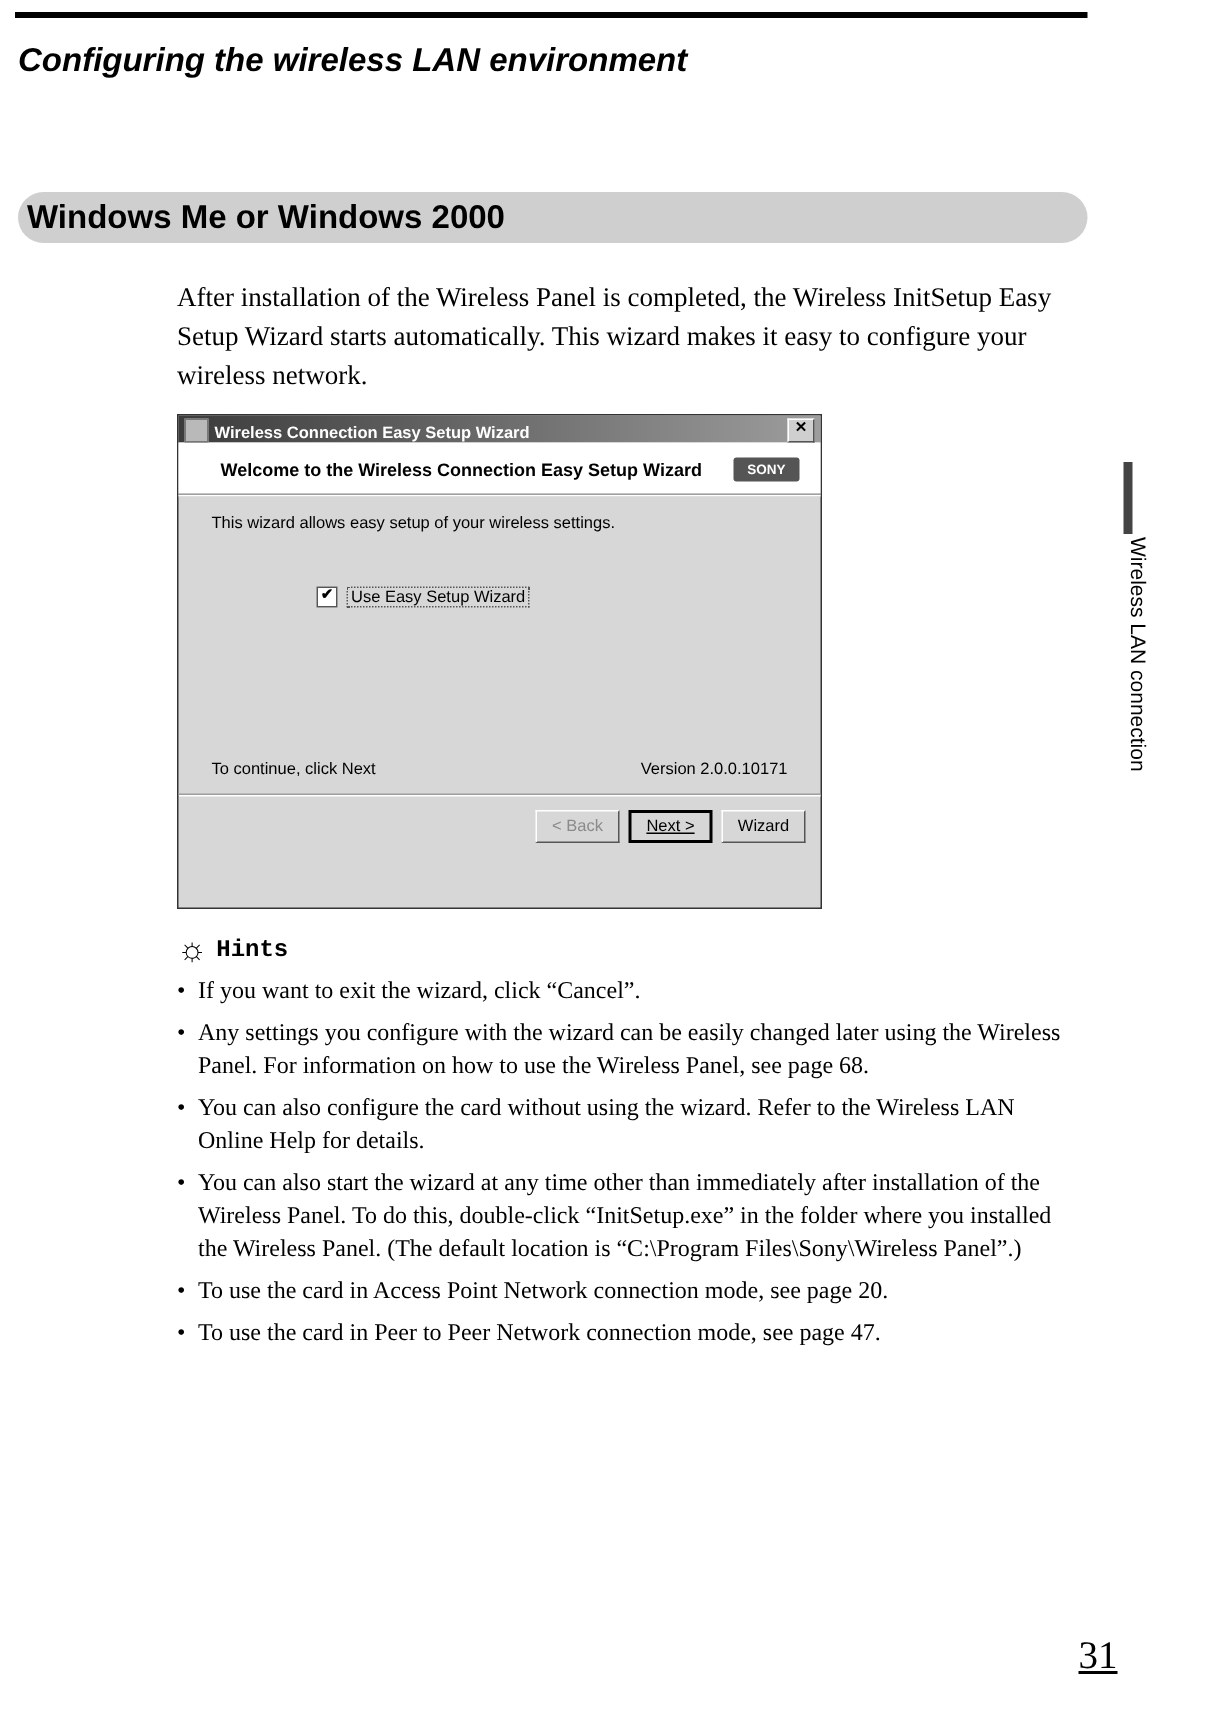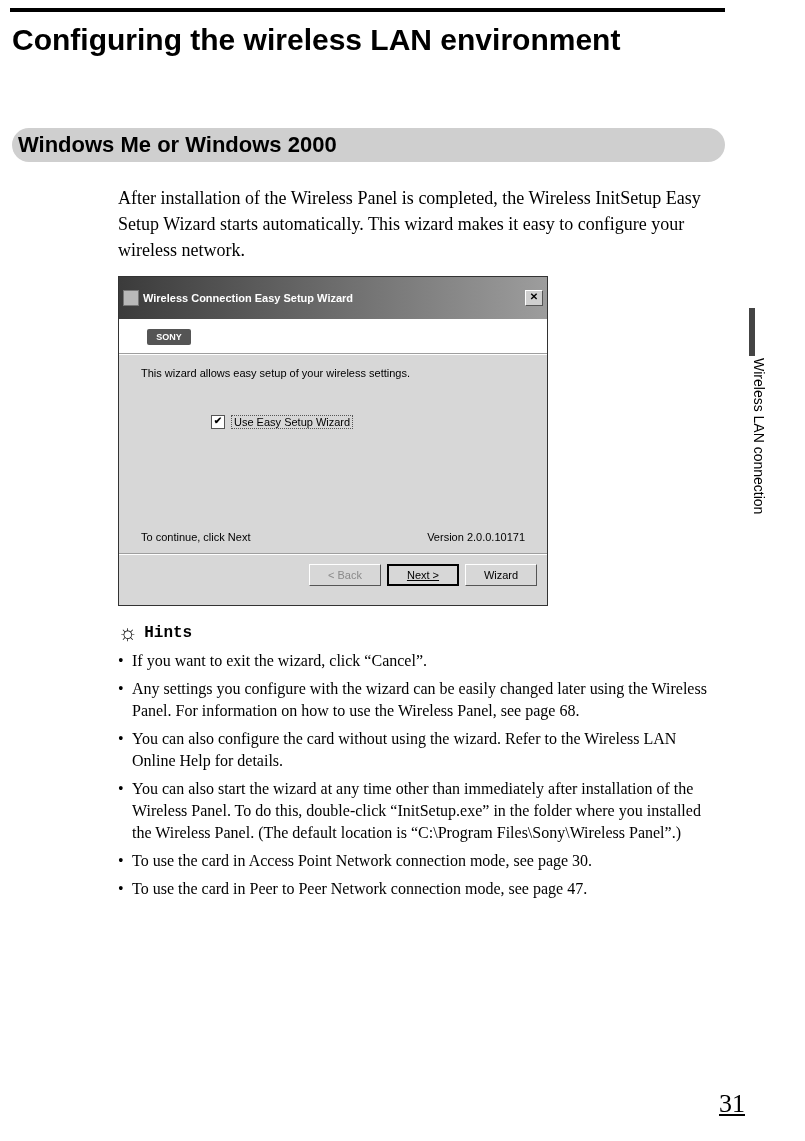--- a/index.html
+++ b/index.html
@@ -19,23 +19,24 @@
     width: 715px;
     height: 4px;
     background: #000;
   }
   .page-title {
     position: absolute;
     top: 20px;
     left: 12px;
     font-family: Arial, Helvetica, sans-serif;
     font-weight: bold;
-    font-size: 30px;
+    font-size: 22px;
     line-height: 40px;
     width: 700px;
+    font-style: italic;
   }
   .section-bar {
     position: absolute;
     top: 128px;
     left: 12px;
     width: 713px;
     background: #cfcfcf;
     font-family: Arial, Helvetica, sans-serif;
     font-weight: bold;
     font-size: 22px;
@@ -61,23 +62,23 @@
     background: #d7d7d7;
     border: 1px solid #333;
     box-sizing: border-box;
     font-family: "MS Sans Serif", Tahoma, Arial, sans-serif;
     font-size: 11px;
   }
   .wiz-title {
     background: linear-gradient(to right, #3b3b3b, #9d9d9d);
     color: #fff;
     font-weight: bold;
-    padding: 12px 4px;
-    display: flex;
-    align-items: center;
+    padding: 0 4px;
+    display: flex;
+    align-items: flex-end;
     height: 18px;
   }
   .wiz-title .icon {
     width: 14px; height: 14px; background: #b9b9b9; margin-right: 4px;
     display: inline-block; border: 1px solid #777;
   }
   .wiz-title .close {
     margin-left: auto;
     width: 16px; height: 14px;
     background: #cfcfcf;
@@ -153,21 +154,21 @@
   }
   .wiz-buttonbar {
     border-top: 1px solid #9e9e9e;
     box-shadow: inset 0 1px 0 #fff;
     padding: 10px;
     display: flex;
     justify-content: flex-end;
     gap: 6px;
   }
   .wiz-btn {
-    width: 72px;
+    width: 56px;
     height: 22px;
     font-size: 11px;
     background: #d7d7d7;
     border-top: 1px solid #fff;
     border-left: 1px solid #fff;
     border-right: 1px solid #555;
     border-bottom: 1px solid #555;
     text-align: center;
     line-height: 20px;
     box-sizing: border-box;
@@ -253,20 +254,21 @@
 
 <div class="intro-para">After installation of the Wireless Panel is completed, the Wireless InitSetup Easy Setup Wizard starts automatically. This wizard makes it easy to configure your wireless network.</div>
 
 <div class="wizard">
   <div class="wiz-title">
     <span class="icon"></span>
     <span>Wireless Connection Easy Setup Wizard</span>
     <span class="close">✕</span>
   </div>
   <div class="wiz-top">
+    <div class="welcome">Welcome to the Wireless Connection Easy Setup Wizard</div>
     <div class="sony-tag">SONY</div>
   </div>
   <div class="wiz-sep"></div>
   <div class="wiz-body">
     <div class="desc">This wizard allows easy setup of your wireless settings.</div>
     <div class="wiz-checkbox-row">
       <div class="wiz-checkbox">✔</div>
       <span class="wiz-checkbox-label">Use Easy Setup Wizard</span>
     </div>
     <div class="wiz-bottomrow">
@@ -298,21 +300,21 @@
     <li>
         <span class="dot">•</span>
         <span>You can also configure the card without using the wizard. Refer to the Wireless LAN Online Help for details.</span>
       </li>
     <li>
         <span class="dot">•</span>
         <span>You can also start the wizard at any time other than immediately after installation of the Wireless Panel. To do this, double-click “InitSetup.exe” in the folder where you installed the Wireless Panel. (The default location is “C:\Program Files\Sony\Wireless Panel”.)</span>
       </li>
     <li>
         <span class="dot">•</span>
-        <span>To use the card in Access Point Network connection mode, see page 30.</span>
+        <span>To use the card in Access Point Network connection mode, see page 20.</span>
       </li>
     <li>
         <span class="dot">•</span>
         <span>To use the card in Peer to Peer Network connection mode, see page 47.</span>
       </li>
   </ul>
 </div>
 
 <div class="side-tab-bar"></div>
 <div class="side-tab-text">Wireless LAN connection</div>

